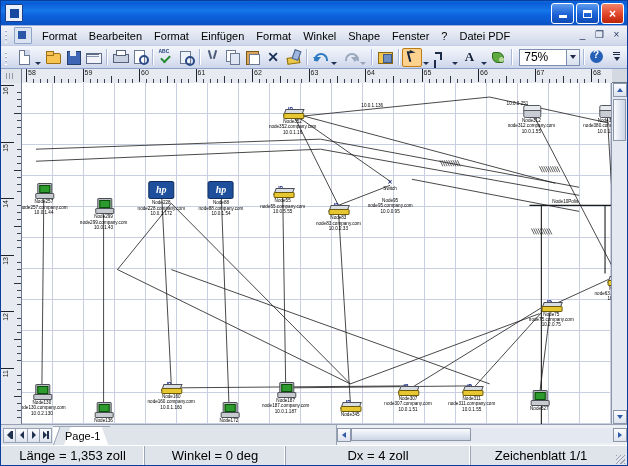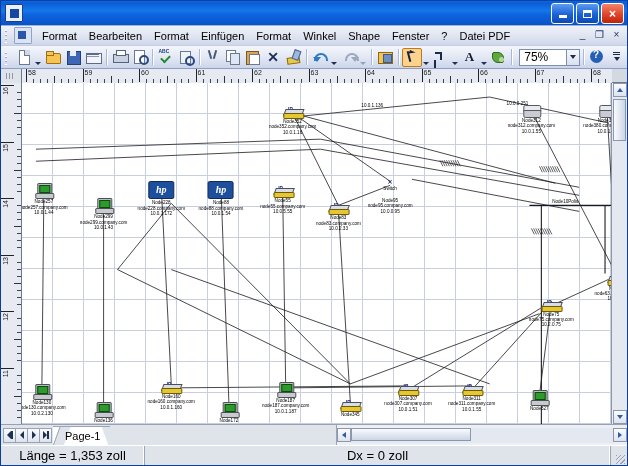--- a/index.html
+++ b/index.html
@@ -919,18 +919,20 @@
         </div>
         <div class="sbtn right">
             <b></b>
           </div>
       </div>
     </div>
   </div>
 
   <div class="statusbar">
     <div class="scell" style="flex:0 0 143px">Länge = 1,353 zoll</div>
-    <div class="scell" style="flex:1 1 auto">Dx = 0 zoll</div>
+    <div class="scell" style="flex:0 0 140px">Winkel = 0 deg</div>
+    <div class="scell" style="flex:1 1 auto">Dx = 4 zoll</div>
+    <div class="scell" style="flex:0 0 140px;border-right:none;box-shadow:none">Zeichenblatt 1/1</div>
     <div class="grip">
         <i></i>
       </div>
   </div>
 </div>
 
 </body></html>

